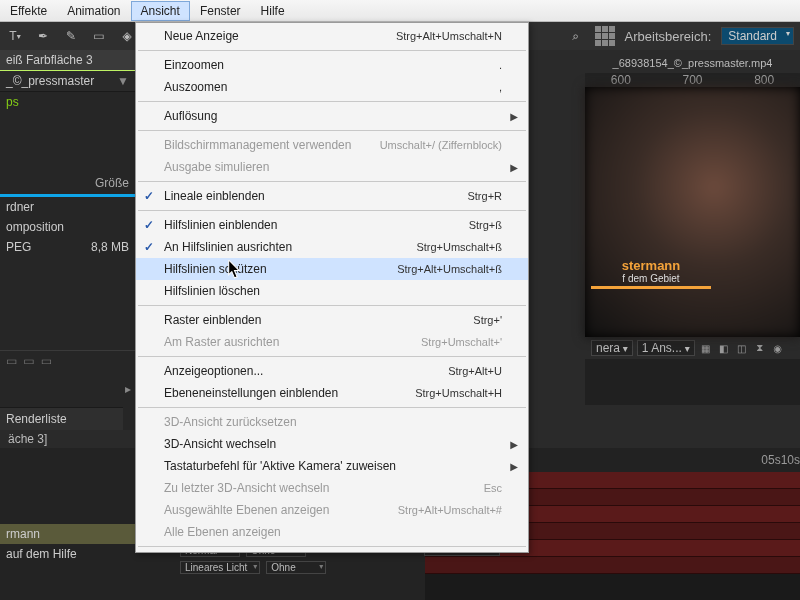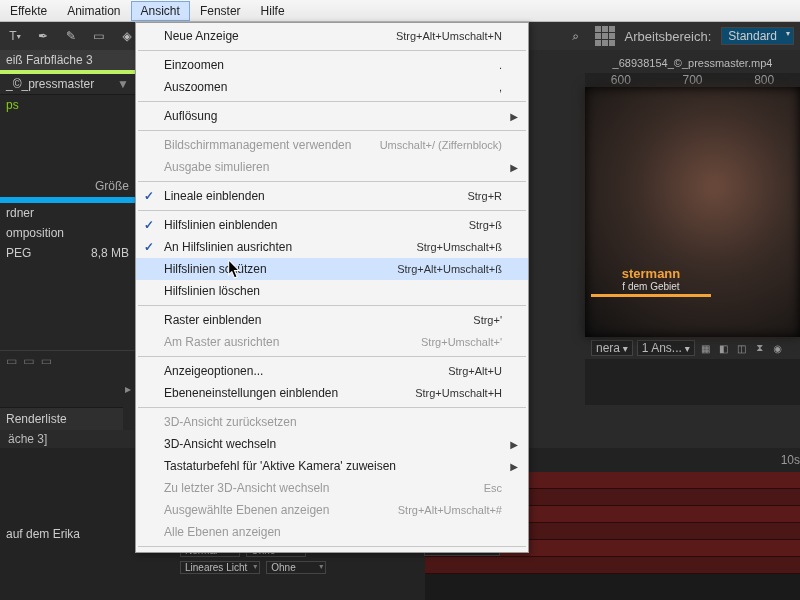--- a/index.html
+++ b/index.html
@@ -14,51 +14,51 @@
 .toolbar { height:28px; background:#2f2f2f; display:flex; align-items:center; padding:0 6px; gap:10px; color:#ccc; }
 .toolbar .ticon { width:18px; height:18px; display:flex; align-items:center; justify-content:center; color:#bbb; }
 .toolbar .spacer { flex:1; }
 .toolbar .tlabel { color:#bbb; font-size:13px; }
 .toolbar .tfield { background:#0c4a6e; border:1px solid #444; color:#ccc; padding:1px 16px 1px 6px; font-size:11px; position:relative; }
 .toolbar .grid3 { display:grid; grid-template-columns:6px 6px 6px; grid-template-rows:6px 6px 6px; gap:1px; }
 .toolbar .grid3 span { background:#888; }
 
 
 .leftcol { position:absolute; left:0; top:50px; width:135px; height:380px; background:#262626; color:#ccc; font-size:11px; }
-.leftcol .tab { background:#3a3a3a; padding:3px 6px; border-bottom:4px solid #bef264; }
+.leftcol .tab { background:#3a3a3a; padding:3px 6px; border-bottom:1px solid #bef264; }
 .leftcol .hdr { display:flex; align-items:center; padding:3px 6px; background:#2a2a2a; border-bottom:1px solid #1a1a1a; }
 .leftcol .hdr .arrow { margin-left:auto; color:#888; }
 .leftcol .sub { padding:3px 6px; color:#84cc16; }
-.leftcol .cols { display:flex; padding:4px 6px; color:#aaa; border-bottom:6px solid #0ea5e9;justify-content:flex-end; }
+.leftcol .cols { display:flex; padding:4px 6px; color:#aaa; border-bottom:3px solid #0ea5e9;justify-content:flex-end; }
 .leftcol .cols span:last-child { margin-left:auto; }
 .leftcol .row { display:flex; padding:3px 6px; color:#ccc; }
 .leftcol .row span:last-child { margin-left:auto; text-align:right; }
 .leftcol .btmicons { position:absolute; bottom:60px; left:0; right:0; height:20px; border-top:1px solid #3a3a3a; display:flex; align-items:center; padding:0 6px; gap:6px; color:#777; }
 .leftcol .sliver { position:absolute; bottom:34px; right:4px; color:#888; }
 .leftcol .rendertab { position:absolute; bottom:0; left:0; right:12px; padding:4px 6px; background:#2f2f2f; border-top:1px solid #1a1a1a; }
 
 
 .preview { position:absolute; left:585px; top:55px; right:0; height:350px; background:#202020; color:#ccc;text-align:center; }
 .preview .tabrow { height:18px; background:#2a2a2a; padding:2px 6px; font-size:11px; color:#bbb; overflow:hidden; white-space:nowrap; }
 .preview .ruler { height:14px; background:#222; color:#999; font-size:9px; display:flex; align-items:center; justify-content:space-around; }
 .preview .vid { position:relative; height:250px; background:#000; }
 .preview .blur { position:absolute; inset:0; background:radial-gradient(circle at 60% 40%, #6c4a3c 0%, #3a2c26 40%, #111 100%); filter:blur(6px); }
-.preview .lthird { position:absolute; left:6px; bottom:40px; }
+.preview .lthird { position:absolute; left:6px; bottom:48px; }
 .preview .lthird .n { color:#f4a33a; font-weight:bold; font-size:13px; }
 .preview .lthird .s { color:#ddd; font-size:10px; }
 .preview .lthird .bar { height:3px; background:#f4a33a; margin-top:2px; width:120px; }
 .preview .ctrls { height:22px; background:#2a2a2a; display:flex; align-items:center; padding:0 6px; gap:4px; font-size:10px; color:#bbb; overflow:hidden; }
 .preview .dd { background:#222; border:1px solid #444; padding:0 4px; font-size:10px; }
 .preview .cicon { width:14px; height:14px; display:inline-flex; align-items:center; justify-content:center; color:#999; font-size:10px; }
 
 
 .timeline { position:absolute; left:0; right:0; bottom:0; top:430px; background:#232323; color:#ccc; font-size:11px; }
 .timeline .timetabs { height:18px; background:#2a2a2a; display:flex; }
 .timeline .ttab { padding:2px 8px; color:#bbb; }
-.timeline .trulerarea { position:absolute; left:425px; right:0; top:18px; height:24px; background:#222; display:flex; align-items:center; justify-content:space-between; color:#999; font-size:10px; }
+.timeline .trulerarea { position:absolute; left:425px; right:0; top:18px; height:24px; background:#222; display:flex; align-items:center; justify-content:flex-end; color:#999; font-size:10px; }
 .timeline .trackarea { position:absolute; left:425px; right:0; top:42px; bottom:0; background:#1a1a1a; }
 .timeline .track { height:17px; background:#5a1a1a; border-bottom:1px solid #2a0a0a; margin:0; }
 .timeline .track.alt { background:#4a1616; }
 .timeline .layerlabels { position:absolute; left:0; top:40px; width:180px; }
 .timeline .ll { padding:3px 6px; color:#ccc; }
 .timeline .ll.sel { background:#5a5a3a; }
 .timeline .modecols { position:absolute; left:180px; top:40px; width:240px; }
 .timeline .mr { display:flex; gap:6px; padding:2px 0; }
 .timeline .mdd { background:#222; border:1px solid #444; padding:0 12px 0 4px; font-size:10px; color:#bbb; min-width:60px; position:relative; }
 .timeline .mdd::after { content:"▾"; position:absolute; right:2px; top:0; font-size:8px; color:#777; }
@@ -183,21 +183,22 @@
   <div class="trackarea">
     <div class="track"></div>
     <div class="track alt"></div>
     <div class="track"></div>
     <div class="track alt"></div>
     <div class="track"></div>
     <div class="track alt"></div>
   </div>
   <div class="layerlabels">
     <div style="height:54px"></div>
-    <div class="ll">auf dem Erika</div>
+    <div class="ll sel">rmann</div>
+    <div class="ll">auf dem Hilfe</div>
   </div>
   <div class="modecols">
     <div style="height:72px"></div>
     <div class="mr">
       <span class="mdd">Normal</span>
       <span class="mdd">Ohne</span>
     </div>
     <div class="mr">
       <span class="mdd">Lineares Licht</span>
       <span class="mdd">Ohne</span>

